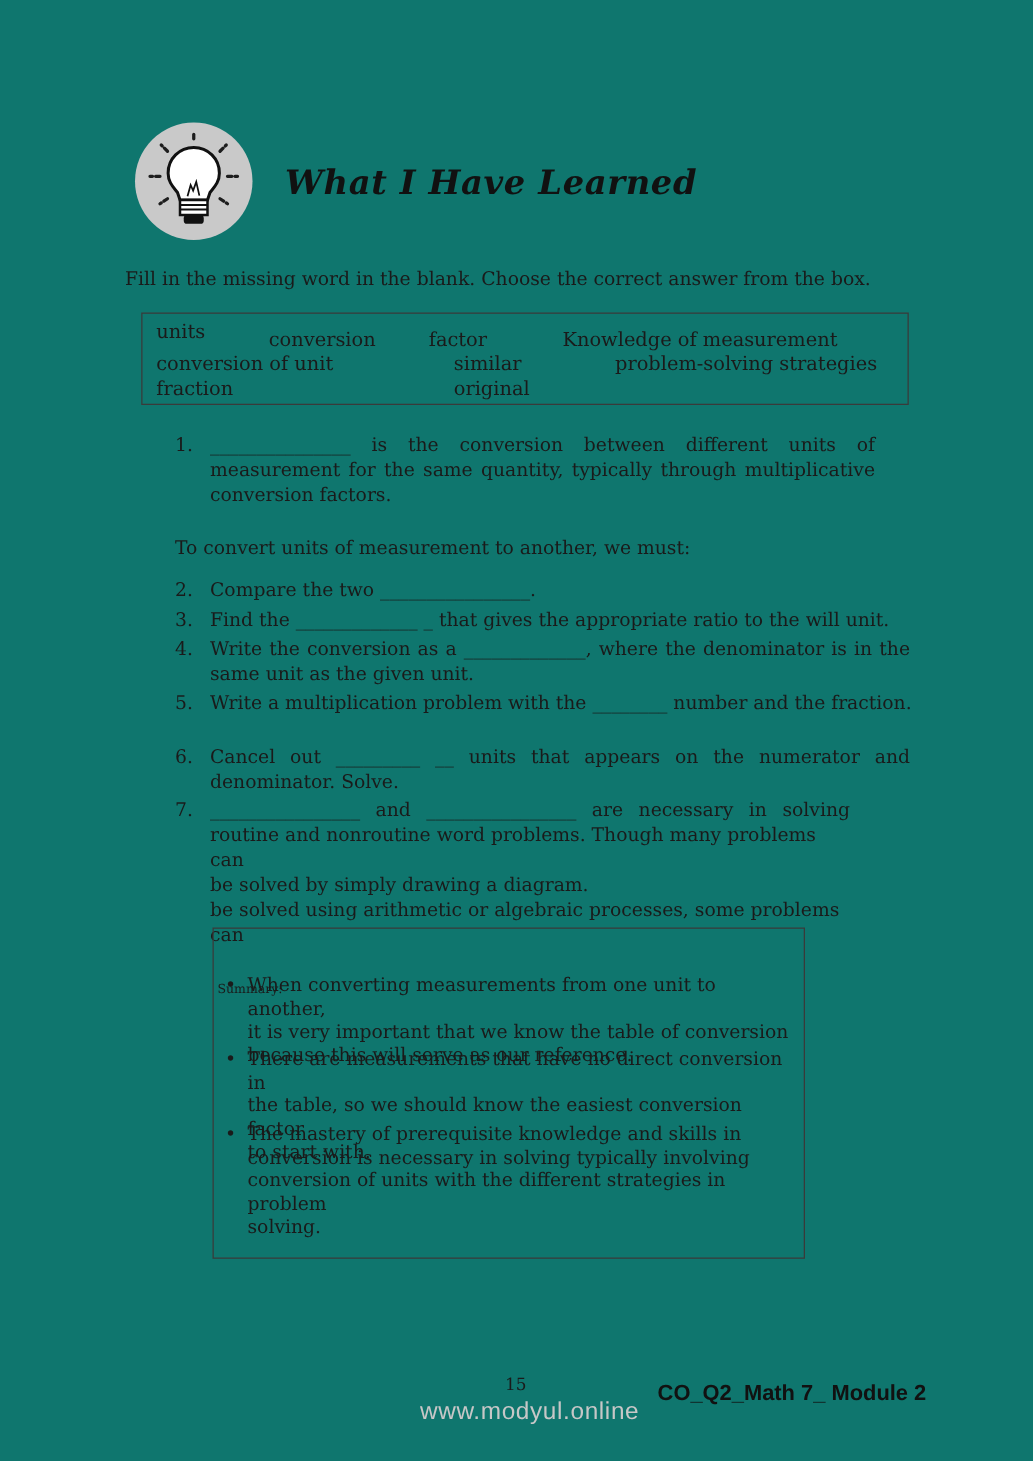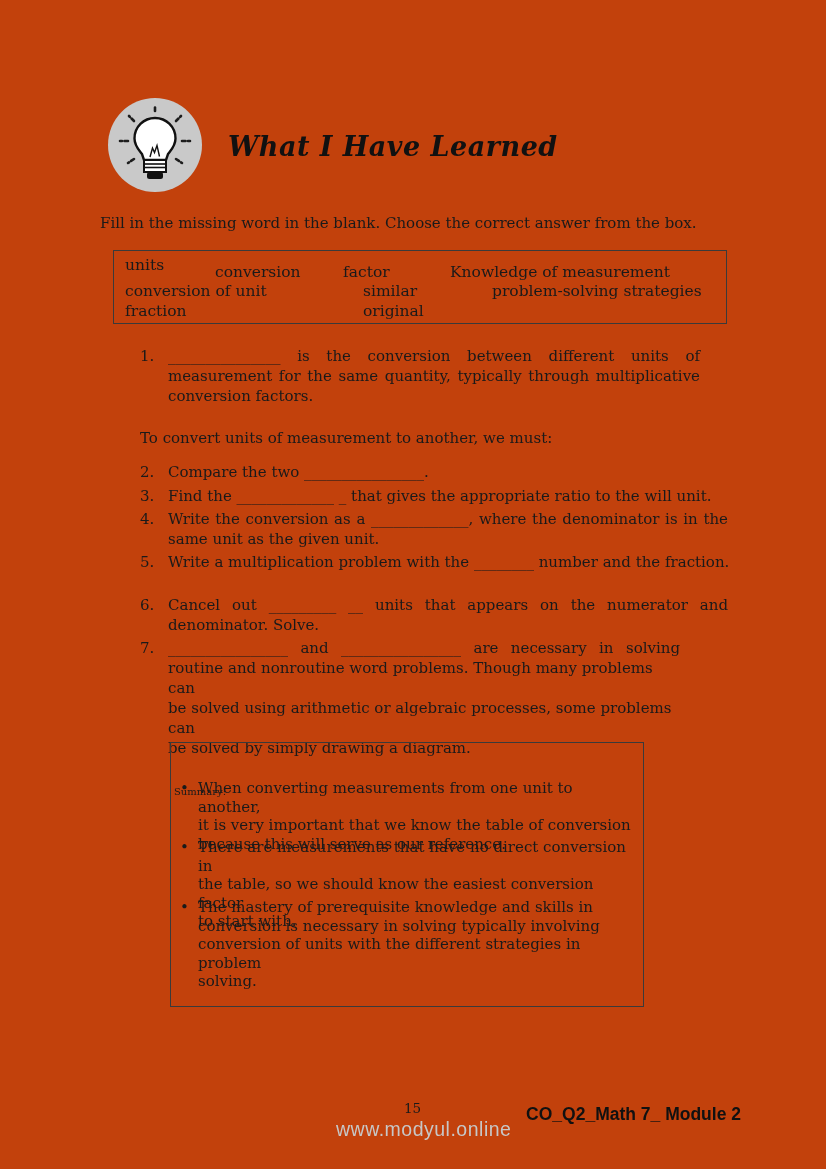--- a/index.html
+++ b/index.html
@@ -1,21 +1,21 @@
 <!DOCTYPE html>
 <html><head>
 <meta charset="utf-8">
 <style>
   * { margin: 0; padding: 0; box-sizing: border-box; }
   html, body { background: #ffffff; }
   .page {
     position: relative;
     width: 826px;
     height: 1169px;
-    background: #c2410c;
+    background: #0f766e;
     font-family: "DejaVu Serif", serif;
     color: #1a1a1a;
     overflow: hidden;
   }
 
   
   .icon-circle {
     position: absolute;
     left: 107px; top: 97px;
     width: 96px; height: 96px;
@@ -215,22 +215,22 @@
       <div class="jl">Cancel out _________ __ units that appears on the numerator and</div>
       <div>denominator. Solve.</div>
     </div>
   </div>
 
   <div class="q q7 w512">
     <span class="qnum">7.</span>
     <div class="qtext">
       <div class="jl">________________ and ________________ are necessary in solving</div>
       <div>routine and nonroutine word problems. Though many problems can</div>
+      <div>be solved by simply drawing a diagram.</div>
       <div>be solved using arithmetic or algebraic processes, some problems can</div>
-      <div>be solved by simply drawing a diagram.</div>
     </div>
   </div>
 
   <div class="summary-box">
     <div class="sum-title">Summary:</div>
 
     <div class="bullet b1">
       <span class="b-dot">•</span>
       <div class="b-lines">
         <div>When converting measurements from one unit to another,</div>

